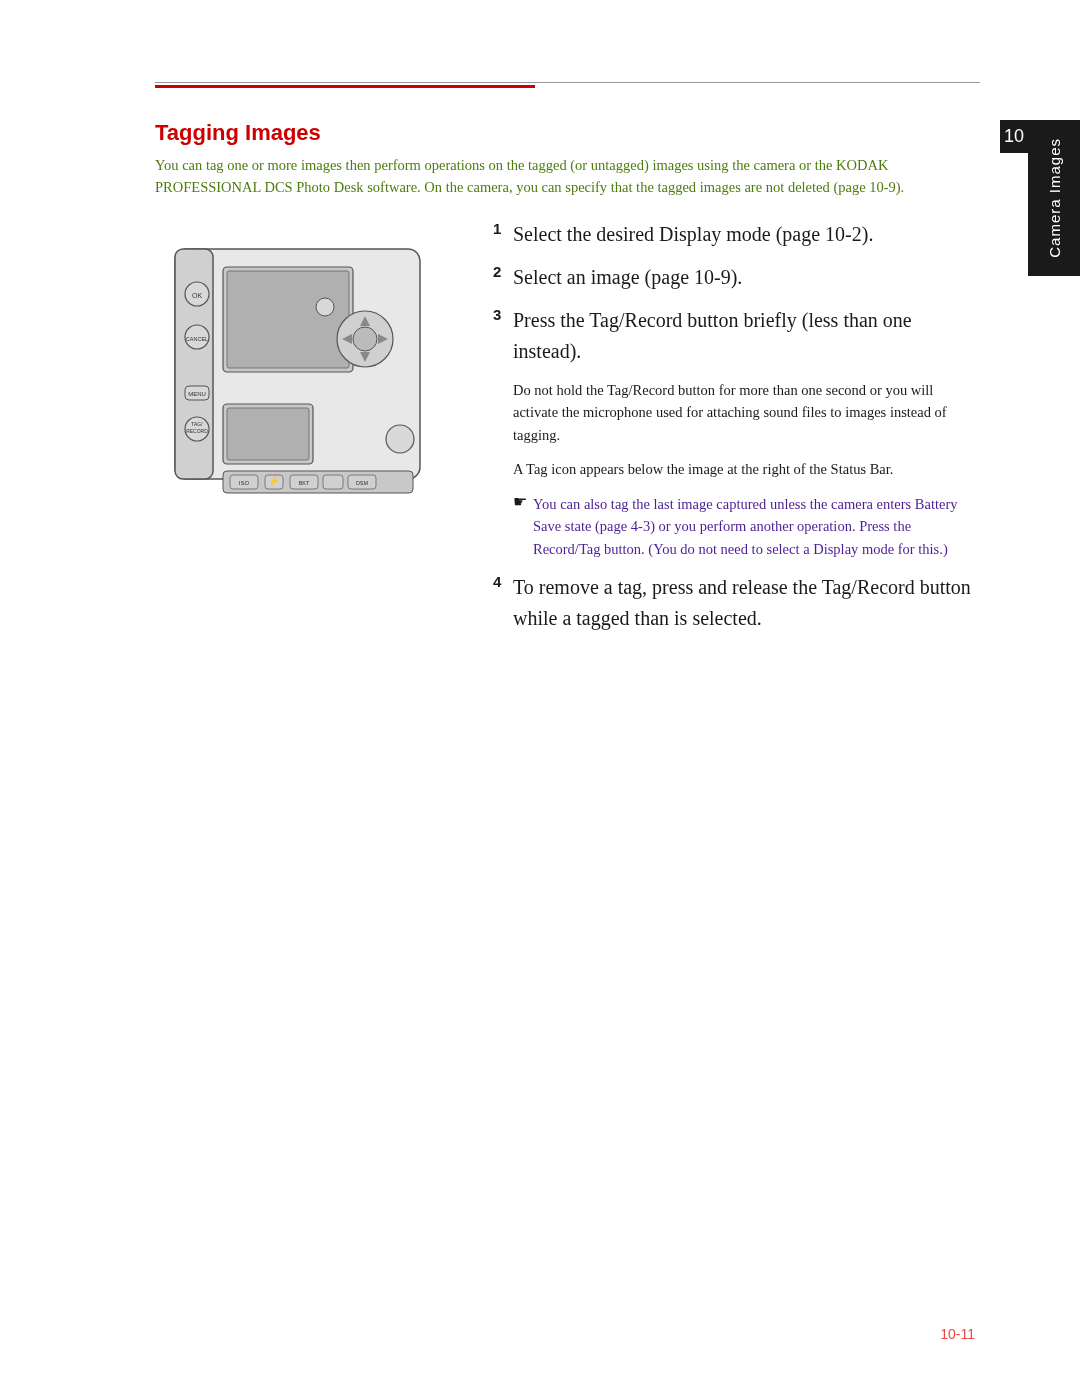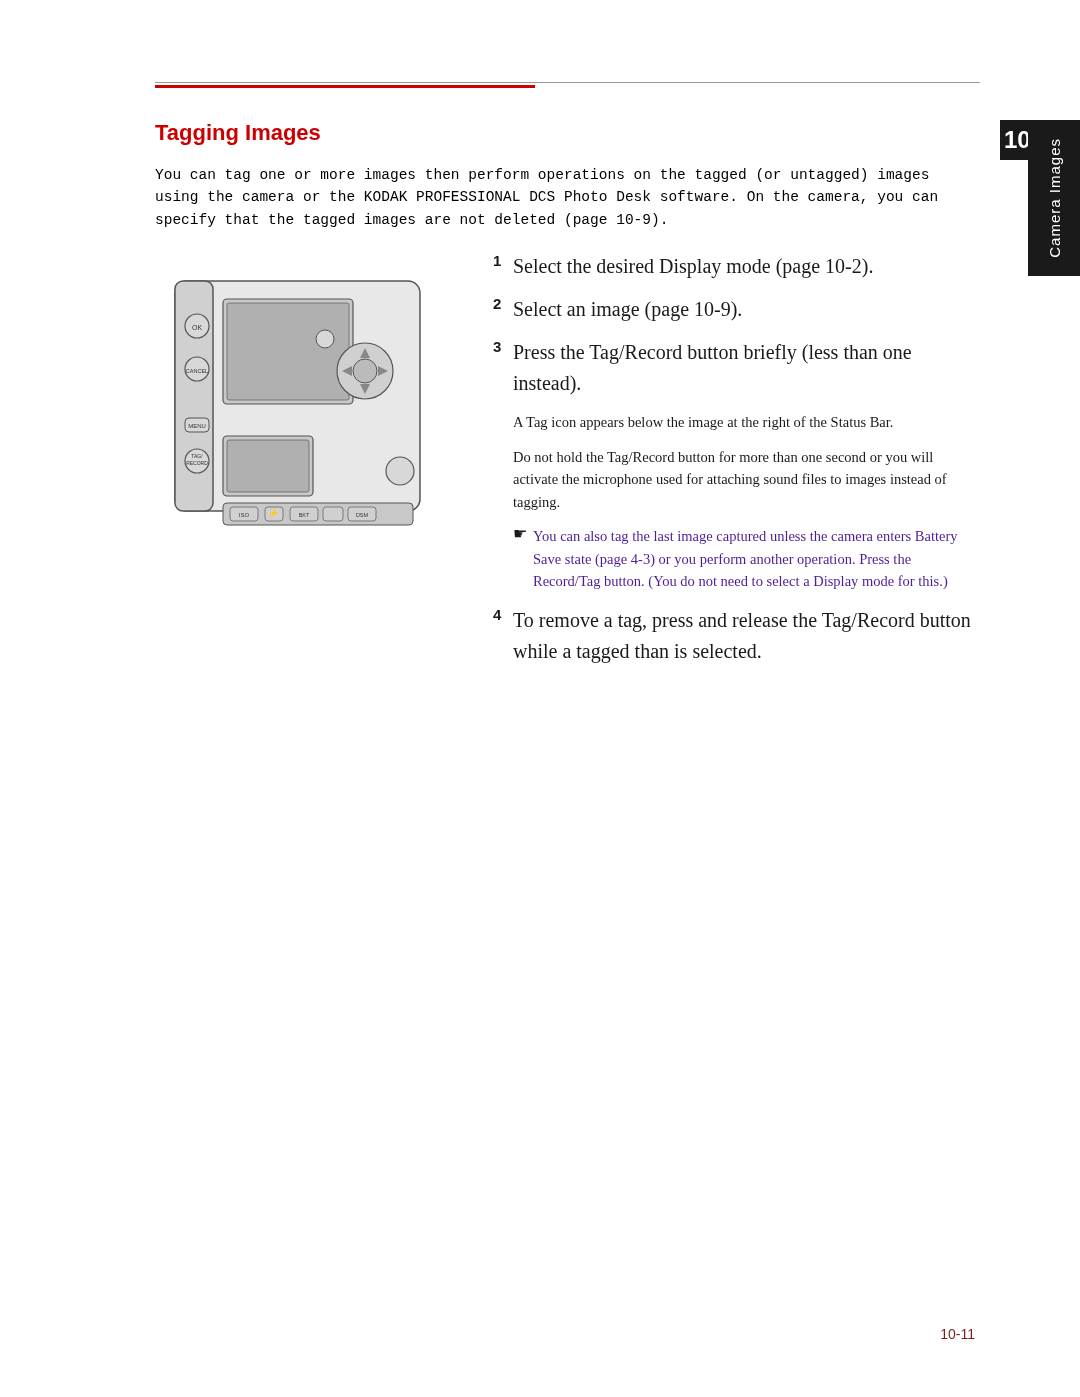--- a/index.html
+++ b/index.html
@@ -69,52 +69,51 @@
       letter-spacing: 1px;
     }
 
     .side-tab-number {
       position: absolute;
       top: 120px;
       right: 52px;
       width: 28px;
       background: #1a1a1a;
       color: #ffffff;
-      font-size: 24px;
-      font-family: Arial, sans-serif;
-      font-weight: bold;
+      font-size: 18px;
+      font-family: Arial, sans-serif;
+      font-weight: normal;
       text-align: center;
       padding: 6px 4px;
     }
 
     
     .main-content {
       position: absolute;
       top: 100px;
       left: 155px;
       right: 105px;
     }
 
     
     .page-heading {
       color: #cc0000;
       font-size: 22px;
       font-weight: bold;
       font-family: Arial, sans-serif;
       margin-top: 20px;
-      margin-bottom: 18px;
+      margin-bottom: 8px;
     }
 
     
     .intro-text {
       font-size: 14.5px;
       line-height: 1.55;
-      color: #000000;
+      color: #4d7c0f;
       margin-bottom: 14px;
-      font-family: Liberation Mono, monospace;
     }
 
     
     .content-columns {
       display: flex;
       gap: 0;
       margin-top: 20px;
       align-items: flex-start;
     }
 
@@ -183,21 +182,21 @@
     }
 
     
     .page-number {
       position: absolute;
       bottom: 55px;
       left: 0;
       right: 105px;
       text-align: right;
       font-size: 14px;
-      color: #7f1d1d;
+      color: #ef4444;
       font-family: Arial, sans-serif;
     }
 
     
     .camera-svg {
       width: 285px;
       height: 295px;
     }
   </style>
 </head>
@@ -294,23 +293,23 @@
         <div class="step">
           <span class="step-number">2</span>
           <span class="step-text">Select an image (page 10-9).</span>
         </div>
 
         <div class="step">
           <span class="step-number">3</span>
           <span class="step-text">Press the Tag/Record button briefly (less than one instead).</span>
         </div>
 
+        <p class="sub-para">Do not hold the Tag/Record button for more than one second or you will activate the microphone used for attaching sound files to images instead of tagging.</p>
+
         <p class="sub-para">A Tag icon appears below the image at the right of the Status Bar.</p>
-
-        <p class="sub-para">Do not hold the Tag/Record button for more than one second or you will activate the microphone used for attaching sound files to images instead of tagging.</p>
 
         <div class="tip-item">
           <span class="tip-bullet">☛</span>
           <span class="tip-text">You can also tag the last image captured unless the camera enters Battery Save state (page 4-3) or you perform another operation. Press the Record/Tag button. (You do not need to select a Display mode for this.)</span>
         </div>
 
         <div class="step">
           <span class="step-number">4</span>
           <span class="step-text">To remove a tag, press and release the Tag/Record button while a tagged than is selected.</span>
         </div>

